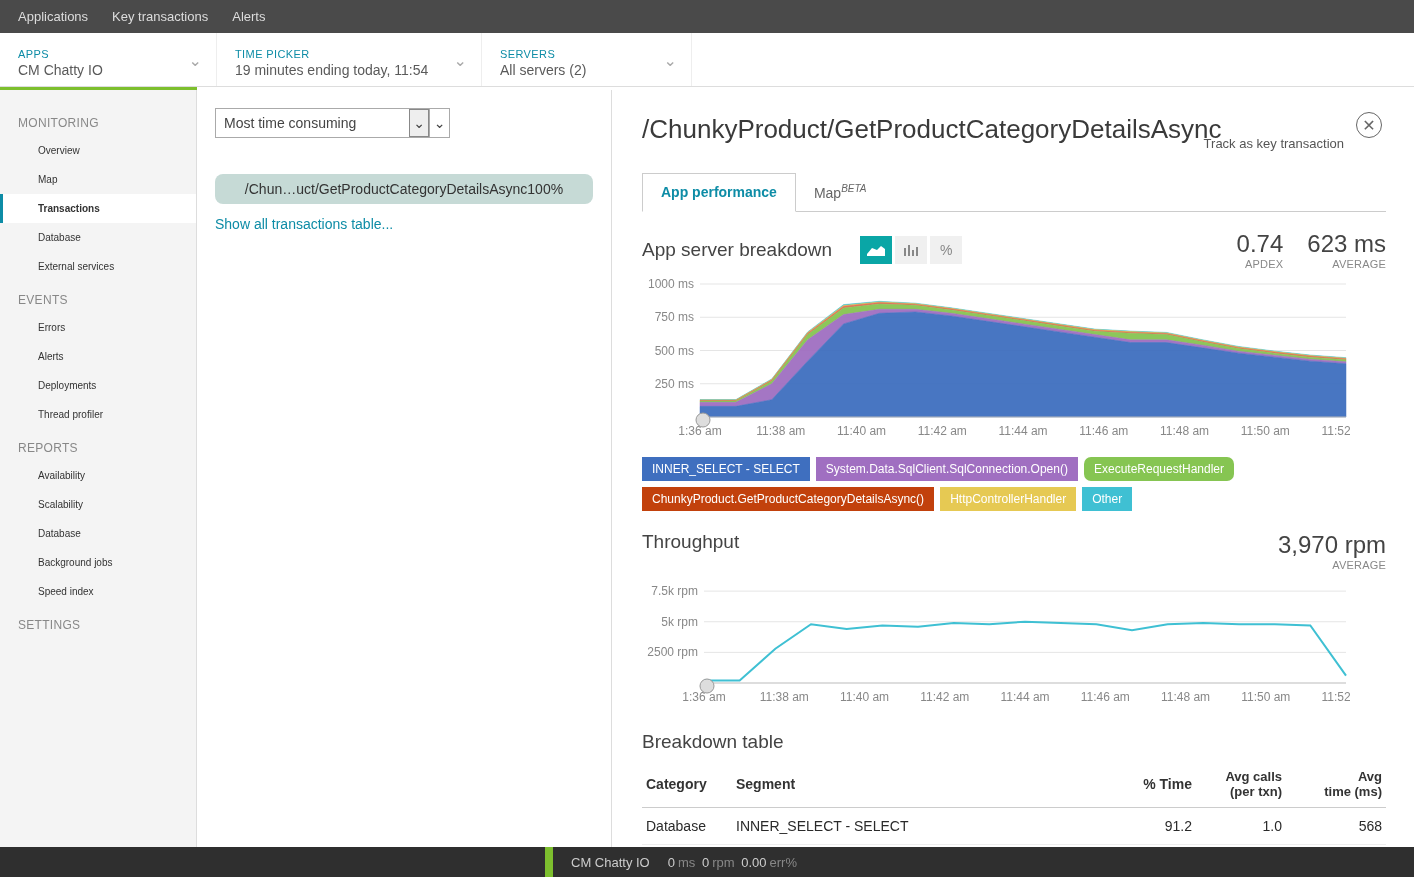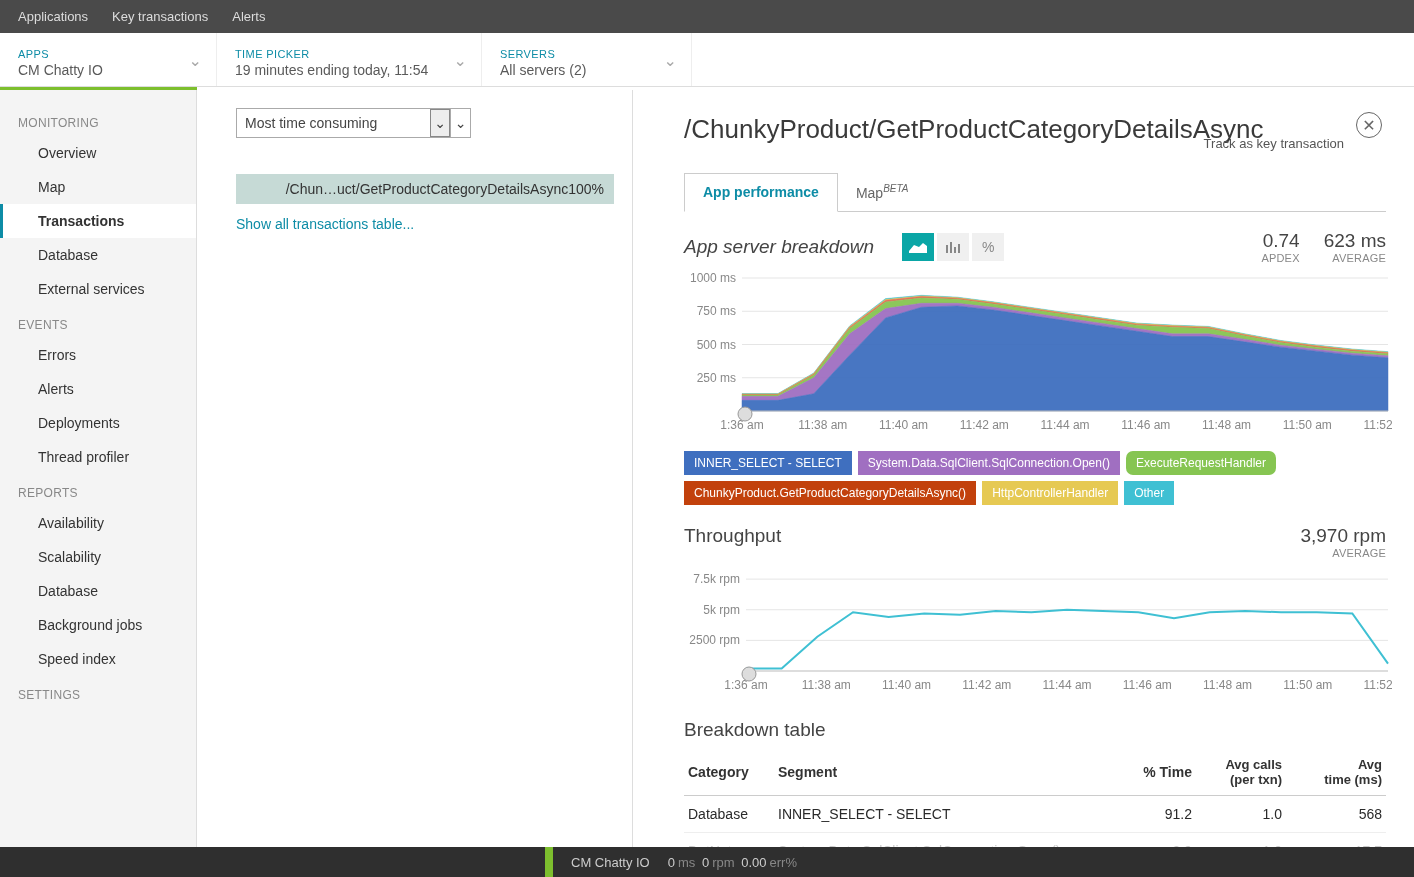--- a/index.html
+++ b/index.html
@@ -15,52 +15,52 @@
 .subbar .cell .lbl { font-size: 11px; color: #0d8ca6; letter-spacing: .4px; }
 .subbar .cell .val { font-size: 14px; color: #5a5a5a; margin-top: 2px; }
 .subbar .cell.apps { width: 217px; }
 .subbar .cell.tp   { width: 265px; }
 .subbar .cell.srv  { width: 210px; }
 .subbar .chev { position:absolute; right:14px; top:50%; transform: translateY(-50%); color:#aaa; }
 
 .greenbar { height: 3px; background: #7dbf2e; width: 197px; }
 
 
-.main { display:flex; height: calc(877px - 33px - 54px - 3px - 30px); gap: 21px; }
+.main { display:flex; height: calc(877px - 33px - 54px - 3px - 30px); }
 .sidebar { width: 197px; background: #f4f4f4; border-right: 1px solid #ddd; padding-top: 14px; overflow: hidden; }
 .sidebar .sec-title { font-size: 12px; color: #888; padding: 12px 18px 6px; letter-spacing:.3px; }
-.sidebar .item { font-size: 14px; color: #333; padding: 9px 18px 9px 38px; cursor:pointer; }
+.sidebar .item { font-size: 10px; color: #333; padding: 9px 18px 9px 38px; cursor:pointer; }
 .sidebar .item.active { background: #fff; font-weight: 700; border-left: 3px solid #0d8ca6; padding-left: 35px; }
 
 
 .middle { width: 415px; padding: 18px; border-right: 1px solid #ddd; }
 .dropdown { width: 235px; height: 30px; border:1px solid #aaa; display:flex; align-items:center; padding: 0 8px; position:relative; font-size:14px; color:#444; }
 .dropdown .dd-btn { position:absolute; right:0; top:0; display:flex; }
 .dropdown .dd-btn span { width:20px; height:28px; display:flex; align-items:center; justify-content:center; border-left:1px solid #aaa; }
-.txn-row { margin-top: 36px; display:flex; justify-content:flex-end; background:#c6dad6; padding:7px 10px; font-size:14px; color:#333; }
+.txn-row { margin-top: 36px; display:flex; justify-content:center; background:#c6dad6; padding:7px 10px; font-size:14px; color:#333;border-radius:8px; }
 .link { color:#0d8ca6; font-size:14px; margin-top:12px; display:inline-block; cursor:pointer; }
 
 
 .detail { flex:1; padding: 24px 28px 0 30px; overflow:hidden; position:relative; }
 .detail h1 { font-size: 26px; font-weight: 300; color:#3a3a3a; }
 .close { position:absolute; right:32px; top:22px; width:26px; height:26px; border:1.5px solid #666; border-radius:50%; display:flex; align-items:center; justify-content:center; color:#666; cursor:pointer; }
 .track { position:absolute; right:70px; top:46px; font-size:13px; color:#555; }
 
 .tabs { margin-top: 28px; display:flex; border-bottom:1px solid #ccc; }
 .tab { padding: 10px 18px; font-size:14px; color:#666; cursor:pointer; }
 .tab.active { color:#0d8ca6; font-weight:700; border:1px solid #ccc; border-bottom:1px solid #fff; margin-bottom:-1px; background:#fff; }
 .tab sup { font-size:10px; font-style:italic; }
 
 .panel-head { display:flex; align-items:center; margin-top:18px; }
-.panel-head h2 { font-size:19px; font-weight:400; color:#444;font-style:italic; }
+.panel-head h2 { font-size:19px; font-weight:400; color:#444; }
 .chart-buttons { display:flex; margin-left: 28px; }
 .chart-buttons span { width:32px; height:28px; display:flex; align-items:center; justify-content:center; background:#f0f0f0; margin-right:3px; cursor:pointer; }
 .chart-buttons span.active { background:#0aa6a6; color:#fff; }
 .metrics { margin-left:auto; display:flex; gap:24px; text-align:right; }
-.metrics .big { font-size:19px; color:#444; }
+.metrics .big { font-size:24px; color:#444; }
 .metrics .sm { font-size:11px; color:#888; letter-spacing:.2px; }
 
 .area-chart, .line-chart { width: 708px; margin-top: 8px; }
 
 .legend { display:flex; flex-wrap:wrap; gap:6px; margin-top: 10px; }
 .legend .pill { font-size:12px; color:#fff; padding:5px 10px; white-space:nowrap; }
 
 .throughput-head { display:flex; margin-top: 20px; }
 .throughput-head h2 { font-size:19px; font-weight:400; color:#444; }
 .throughput-head .metrics { margin-left:auto; }

